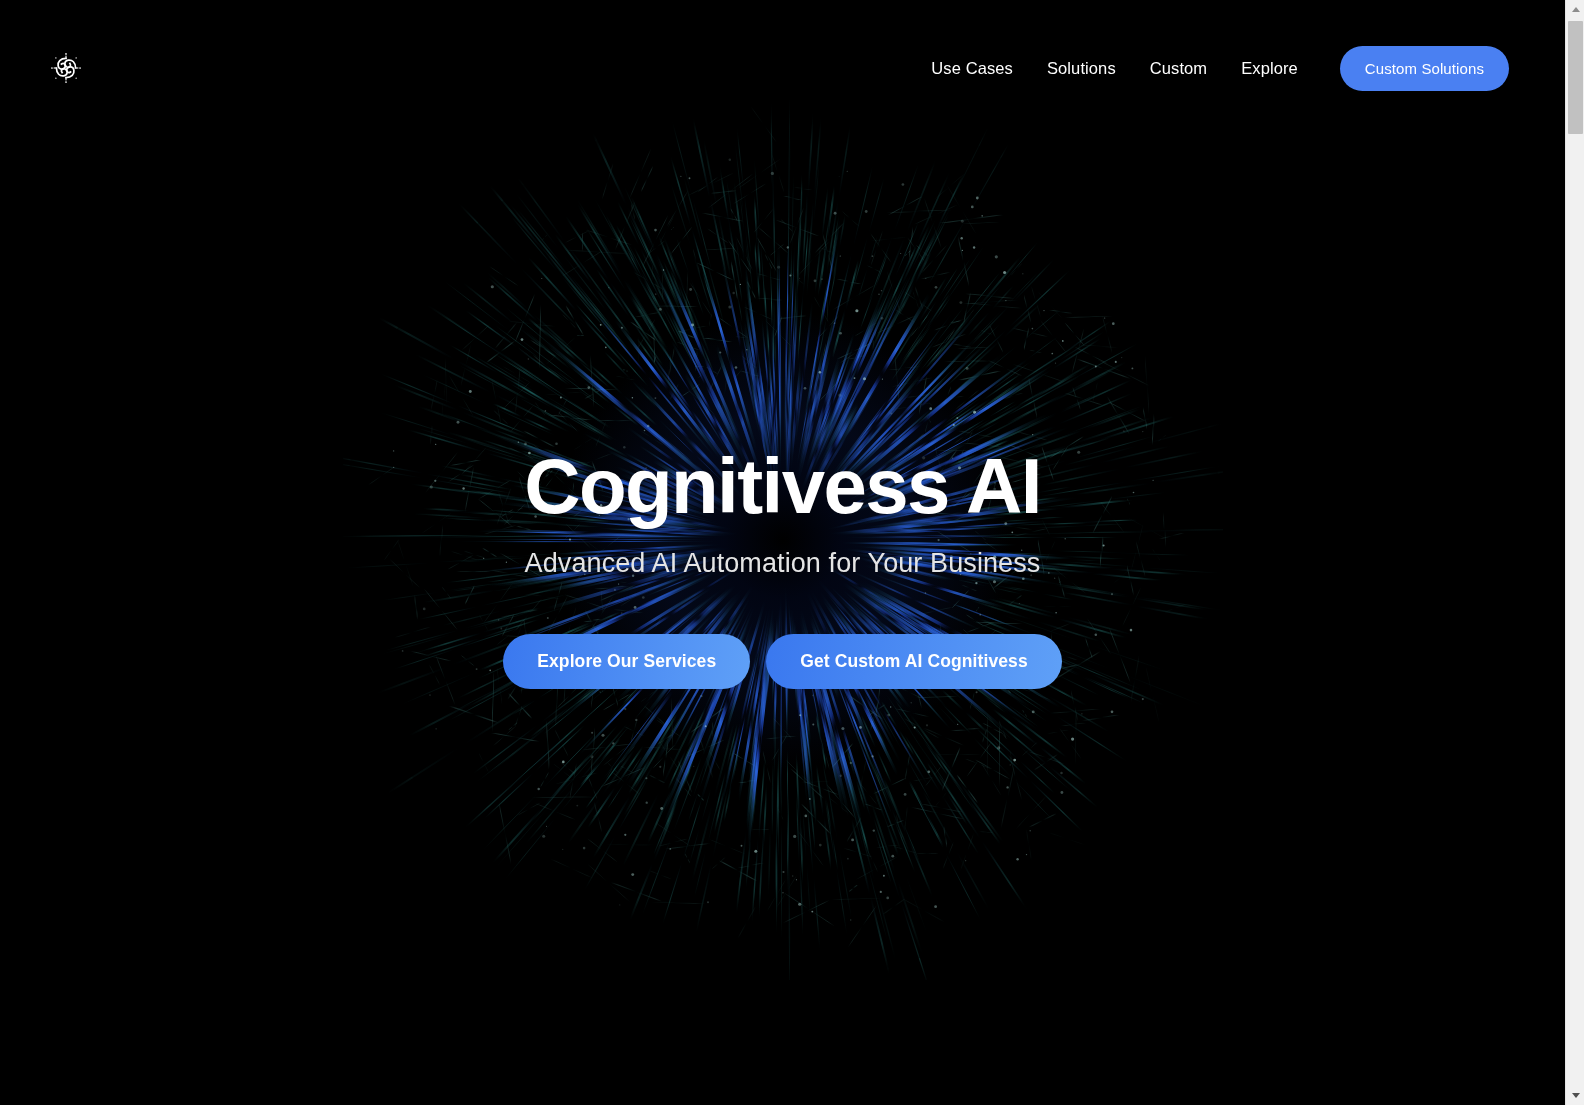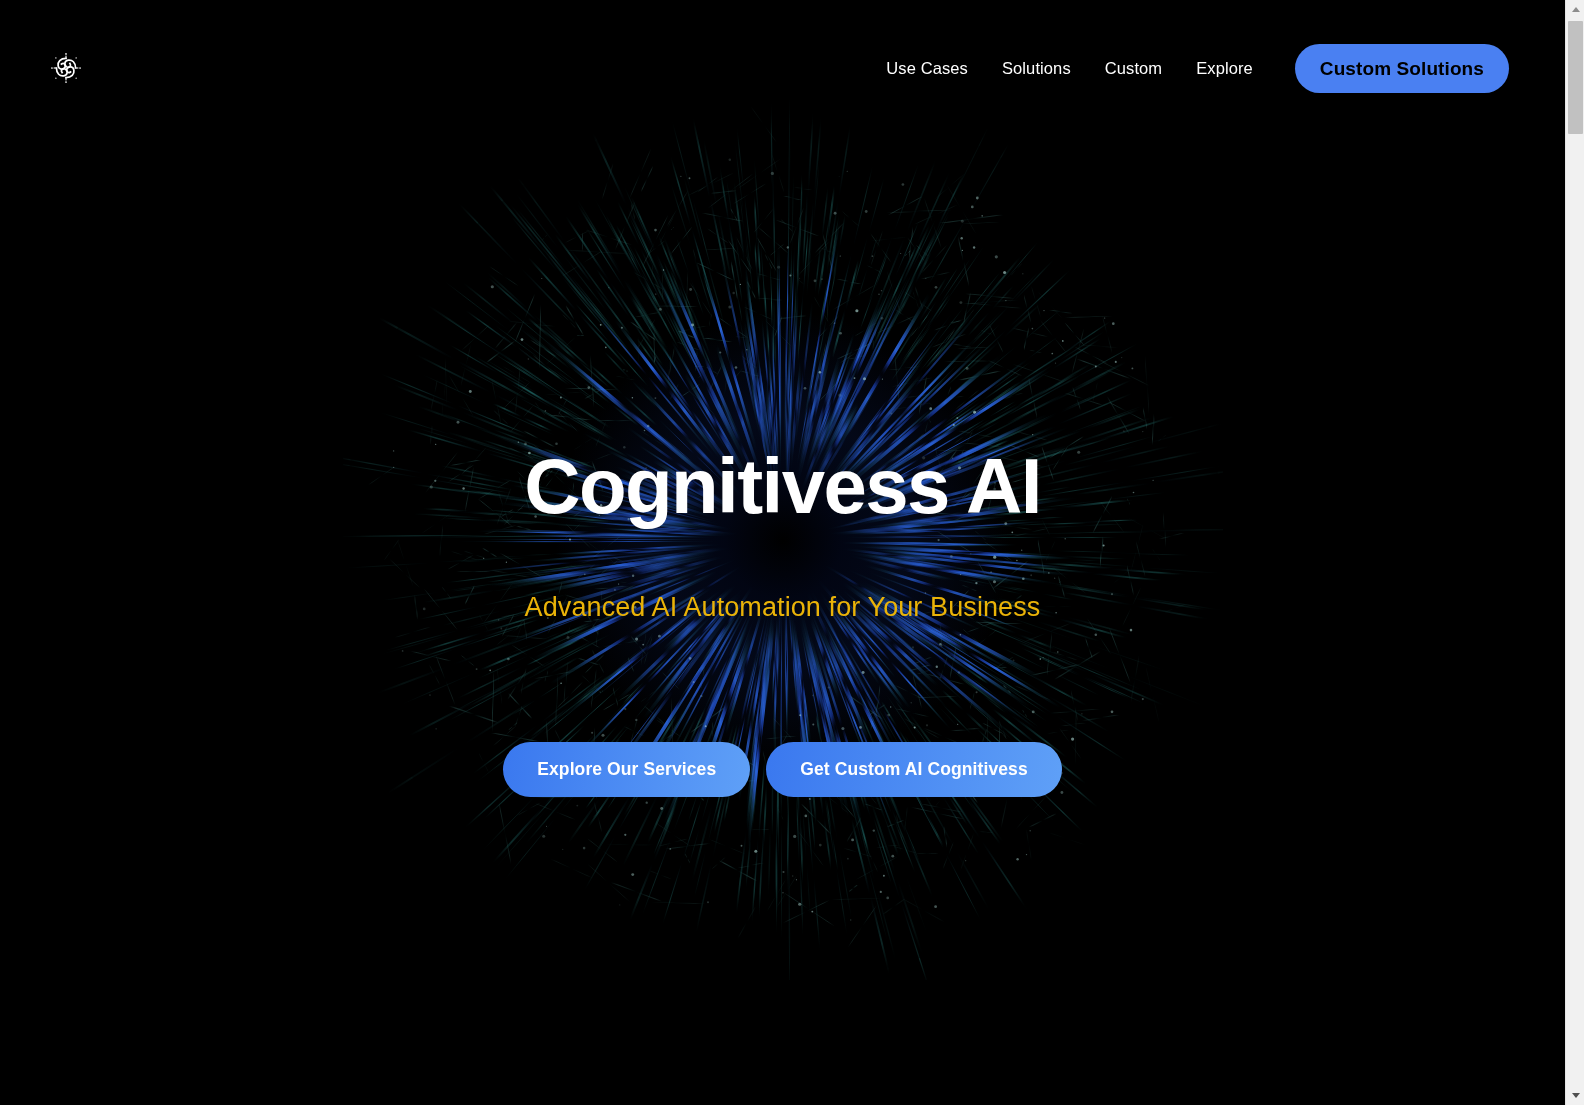--- a/index.html
+++ b/index.html
@@ -35,21 +35,21 @@
   .nav { display:flex; align-items:center; gap:34px; }
   .nav-link {
     color:#fff; font-size:16.5px; font-weight:400;
     letter-spacing:.1px; white-space:nowrap;
     text-decoration:none; cursor:pointer; line-height:1;
   }
 
   .cta-pill {
     margin-left:42px;
     background:#4a80f2;
-    color:#000000; font-size:19px; font-weight:700;
+    color:#ffffff; font-size:15px; font-weight:400;
     letter-spacing:.1px; white-space:nowrap;
     border:none; border-radius:999px;
     padding:15px 25px; cursor:pointer; line-height:1;
     font-family:"Liberation Sans", sans-serif;
   }
 
   
   .hero {
     position:absolute; left:0; top:0;
     width:1565px; height:1105px;
@@ -87,42 +87,41 @@
       #000 100%);
     pointer-events:none;
   }
 
   
   .hero-copy {
     position:absolute; left:0; top:0;
     width:1565px; height:1105px;
     display:flex; flex-direction:column;
     align-items:center; justify-content:flex-start;
-    padding-top:447px; z-index:30;gap:44px;
+    padding-top:447px; z-index:30;
   }
   .hero-title {
     color:#fff; font-weight:700;
     font-size:78px; line-height:1; letter-spacing:-1.6px;
     text-align:center;
   }
   .hero-subtitle {
     margin-top:24px;
-    color:#eab308; font-weight:400;
+    color:#e5e5e5; font-weight:400;
     font-size:27px; line-height:1.1; letter-spacing:.1px;
     text-align:center;
   }
   .hero-actions { margin-top:55px; display:flex; gap:16px; }
   .hero-btn {
     border:none; border-radius:999px;
     color:#fff; font-size:17.5px; font-weight:700;
     letter-spacing:.1px; white-space:nowrap;
     padding:19px 34px; cursor:pointer; line-height:1;
     font-family:"Liberation Sans", sans-serif;
     background:linear-gradient(100deg,#3a78ef 0%,#5fa0f7 100%);
-    margin-top:20px;
   }
 
   
   .scrollbar {
     position:absolute; right:0; top:0;
     width:19px; height:1105px;
     background:#f1f1f1;
     border-left:1px solid #e4e4e4;
     z-index:90;
   }

